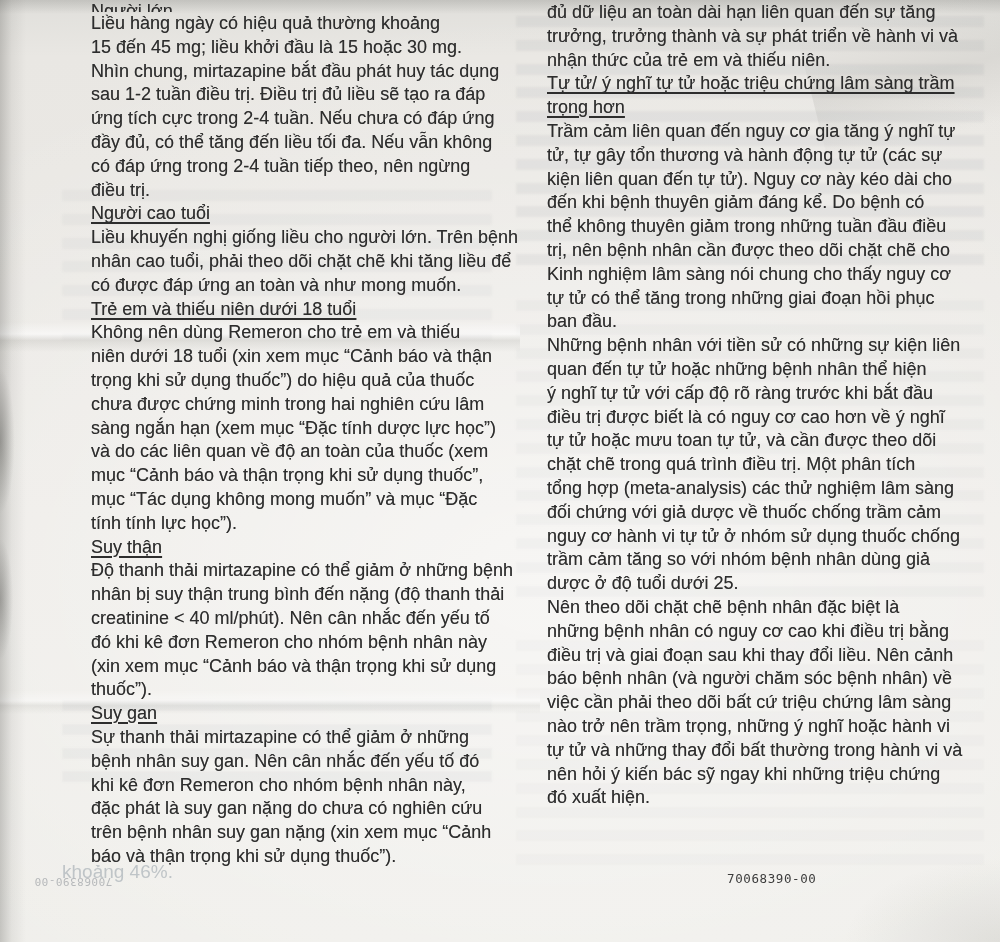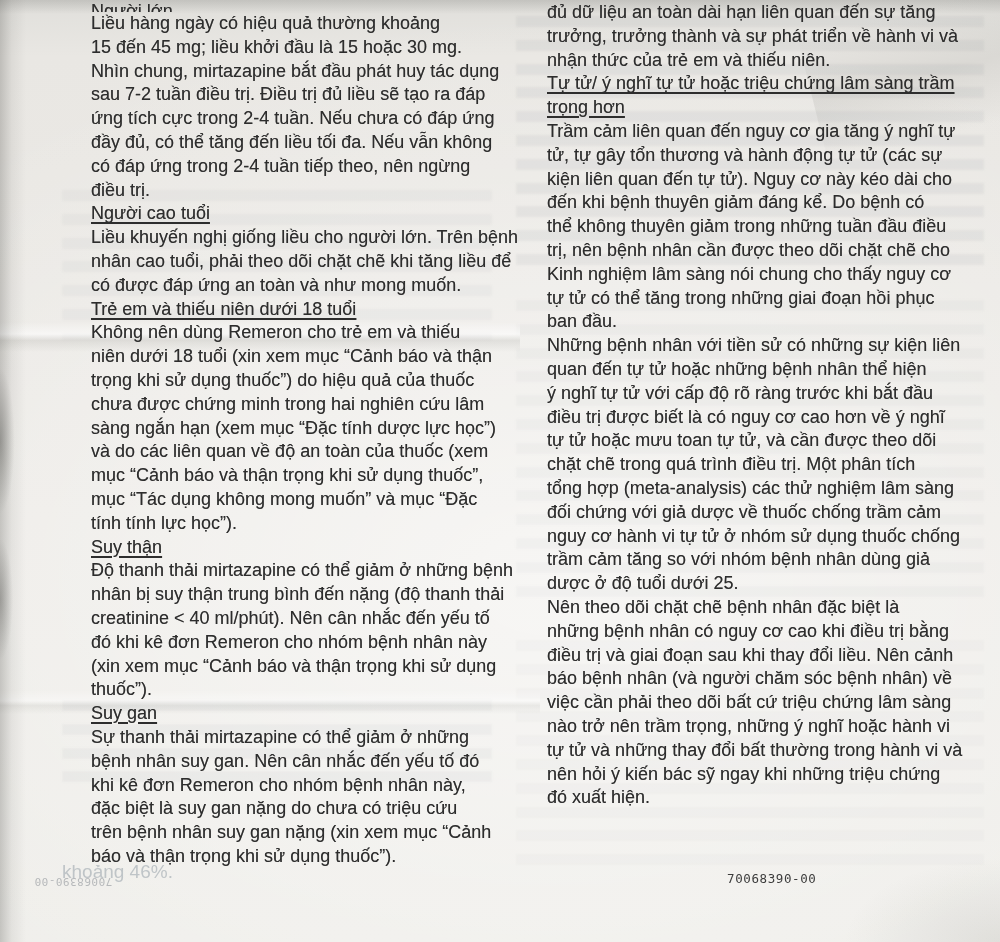--- a/index.html
+++ b/index.html
@@ -82,21 +82,21 @@
   <div class="shadow-left-blotch"></div>
   <div class="shadow-top"></div>
   <div class="shadow-br"></div>
 </div>
 
 <div class="col col-left" id="col-left">
     <div class="heading-cut"><span class="heading-text">Người lớn</span></div>
     <div class="line">Liều hàng ngày có hiệu quả thường khoảng</div>
     <div class="line">15 đến 45 mg; liều khởi đầu là 15 hoặc 30 mg.</div>
     <div class="line">Nhìn chung, mirtazapine bắt đầu phát huy tác dụng</div>
-    <div class="line">sau 7-2 tuần điều trị. Điều trị đủ liều sẽ tạo ra đáp</div>
+    <div class="line">sau 1-2 tuần điều trị. Điều trị đủ liều sẽ tạo ra đáp</div>
     <div class="line">ứng tích cực trong 2-4 tuần. Nếu chưa có đáp ứng</div>
     <div class="line">đầy đủ, có thể tăng đến liều tối đa. Nếu vẫn không</div>
     <div class="line">có đáp ứng trong 2-4 tuần tiếp theo, nên ngừng</div>
     <div class="line">điều trị.</div>
     <div class="line heading-line"><span class="heading-text">Người cao tuổi</span></div>
     <div class="line">Liều khuyến nghị giống liều cho người lớn. Trên bệnh</div>
     <div class="line">nhân cao tuổi, phải theo dõi chặt chẽ khi tăng liều để</div>
     <div class="line">có được đáp ứng an toàn và như mong muốn.</div>
     <div class="line heading-line"><span class="heading-text">Trẻ em và thiếu niên dưới 18 tuổi</span></div>
     <div class="line">Không nên dùng Remeron cho trẻ em và thiếu</div>
@@ -112,21 +112,21 @@
     <div class="line">Độ thanh thải mirtazapine có thể giảm ở những bệnh</div>
     <div class="line">nhân bị suy thận trung bình đến nặng (độ thanh thải</div>
     <div class="line">creatinine &lt; 40 ml/phút). Nên cân nhắc đến yếu tố</div>
     <div class="line">đó khi kê đơn Remeron cho nhóm bệnh nhân này</div>
     <div class="line">(xin xem mục “Cảnh báo và thận trọng khi sử dụng</div>
     <div class="line">thuốc”).</div>
     <div class="line heading-line"><span class="heading-text">Suy gan</span></div>
     <div class="line">Sự thanh thải mirtazapine có thể giảm ở những</div>
     <div class="line">bệnh nhân suy gan. Nên cân nhắc đến yếu tố đó</div>
     <div class="line">khi kê đơn Remeron cho nhóm bệnh nhân này,</div>
-    <div class="line">đặc biệt là suy gan nặng do chưa có triệu cứu</div>
+    <div class="line">đặc phát là suy gan nặng do chưa có nghiên cứu</div>
     <div class="line">trên bệnh nhân suy gan nặng (xin xem mục “Cảnh</div>
     <div class="line">báo và thận trọng khi sử dụng thuốc”).</div>
   </div>
 <div class="col col-right" id="col-right">
     <div class="line">đủ dữ liệu an toàn dài hạn liên quan đến sự tăng</div>
     <div class="line">trưởng, trưởng thành và sự phát triển về hành vi và</div>
     <div class="line">nhận thức của trẻ em và thiếu niên.</div>
     <div class="line heading-line"><span class="heading-text">Tự tử/ ý nghĩ tự tử hoặc triệu chứng lâm sàng trầm</span></div>
     <div class="line heading-line"><span class="heading-text">trọng hơn</span></div>
     <div class="line">Trầm cảm liên quan đến nguy cơ gia tăng ý nghĩ tự</div>

